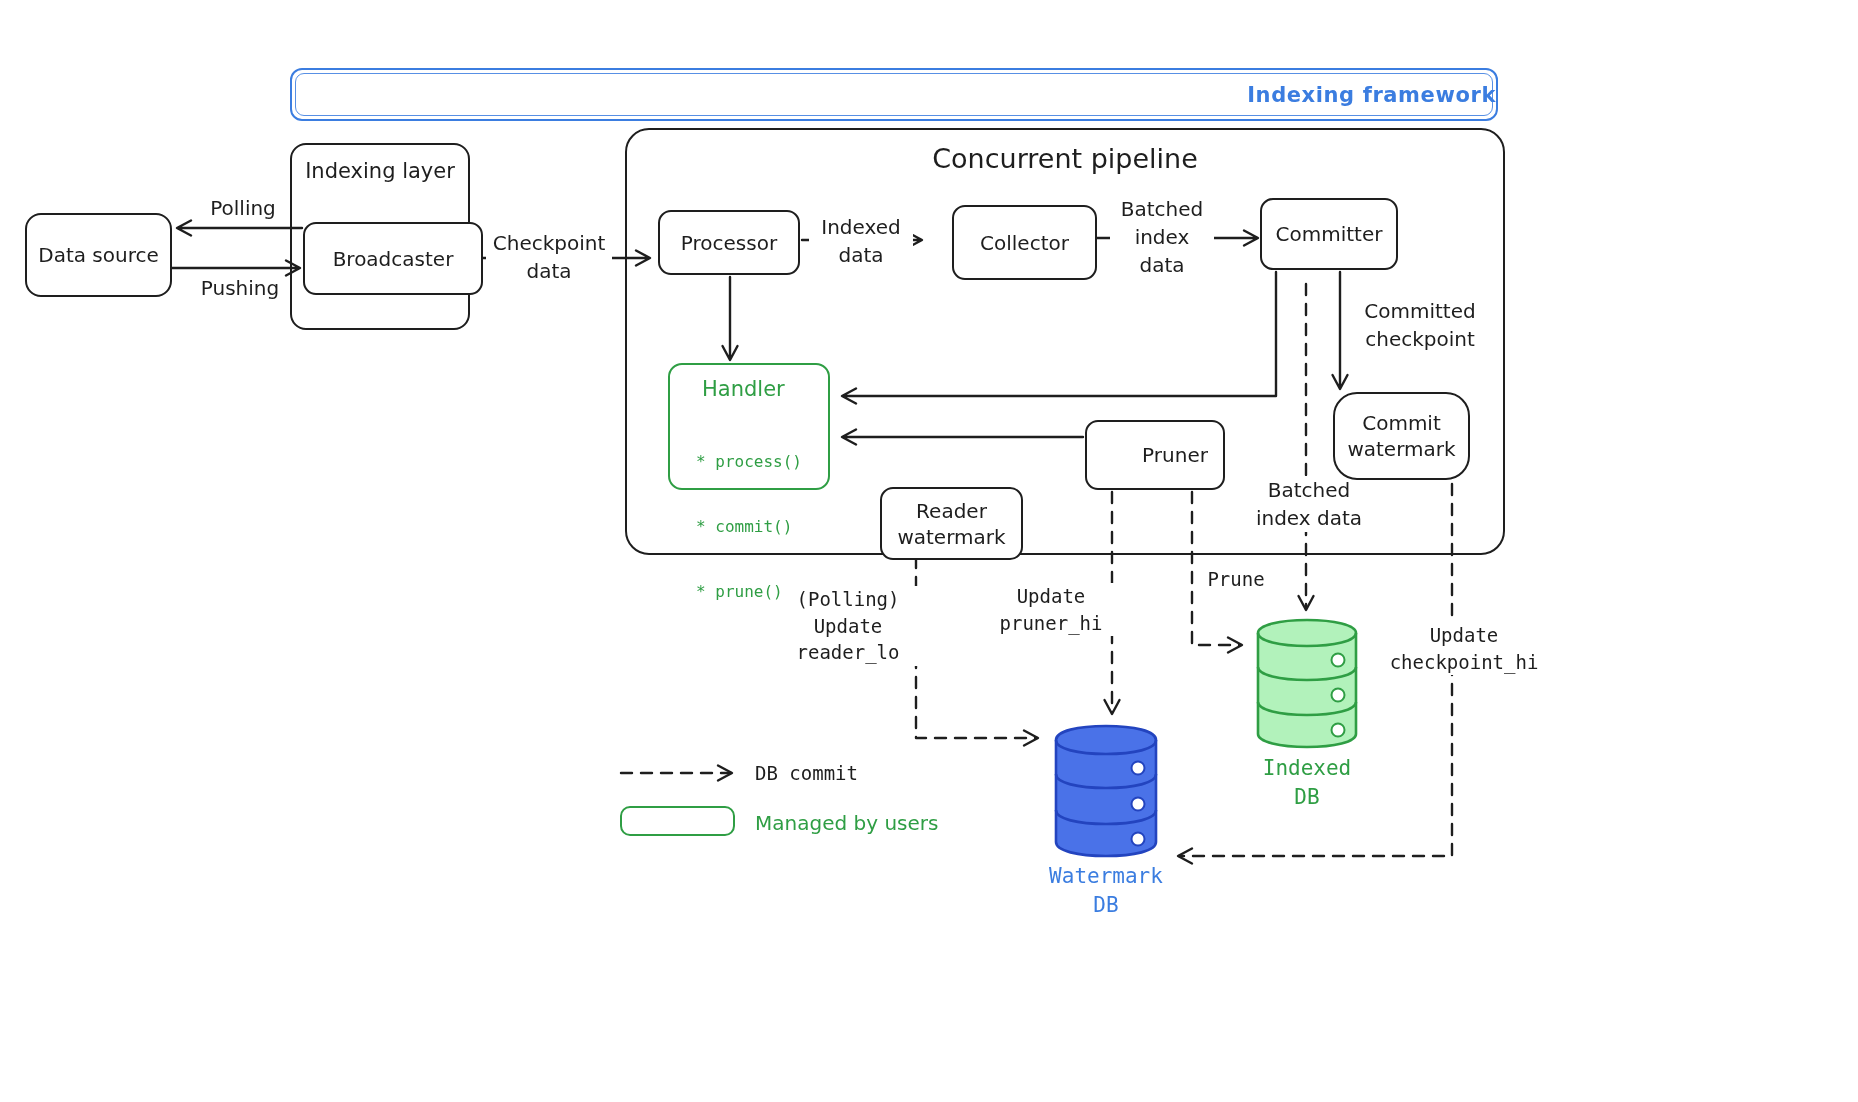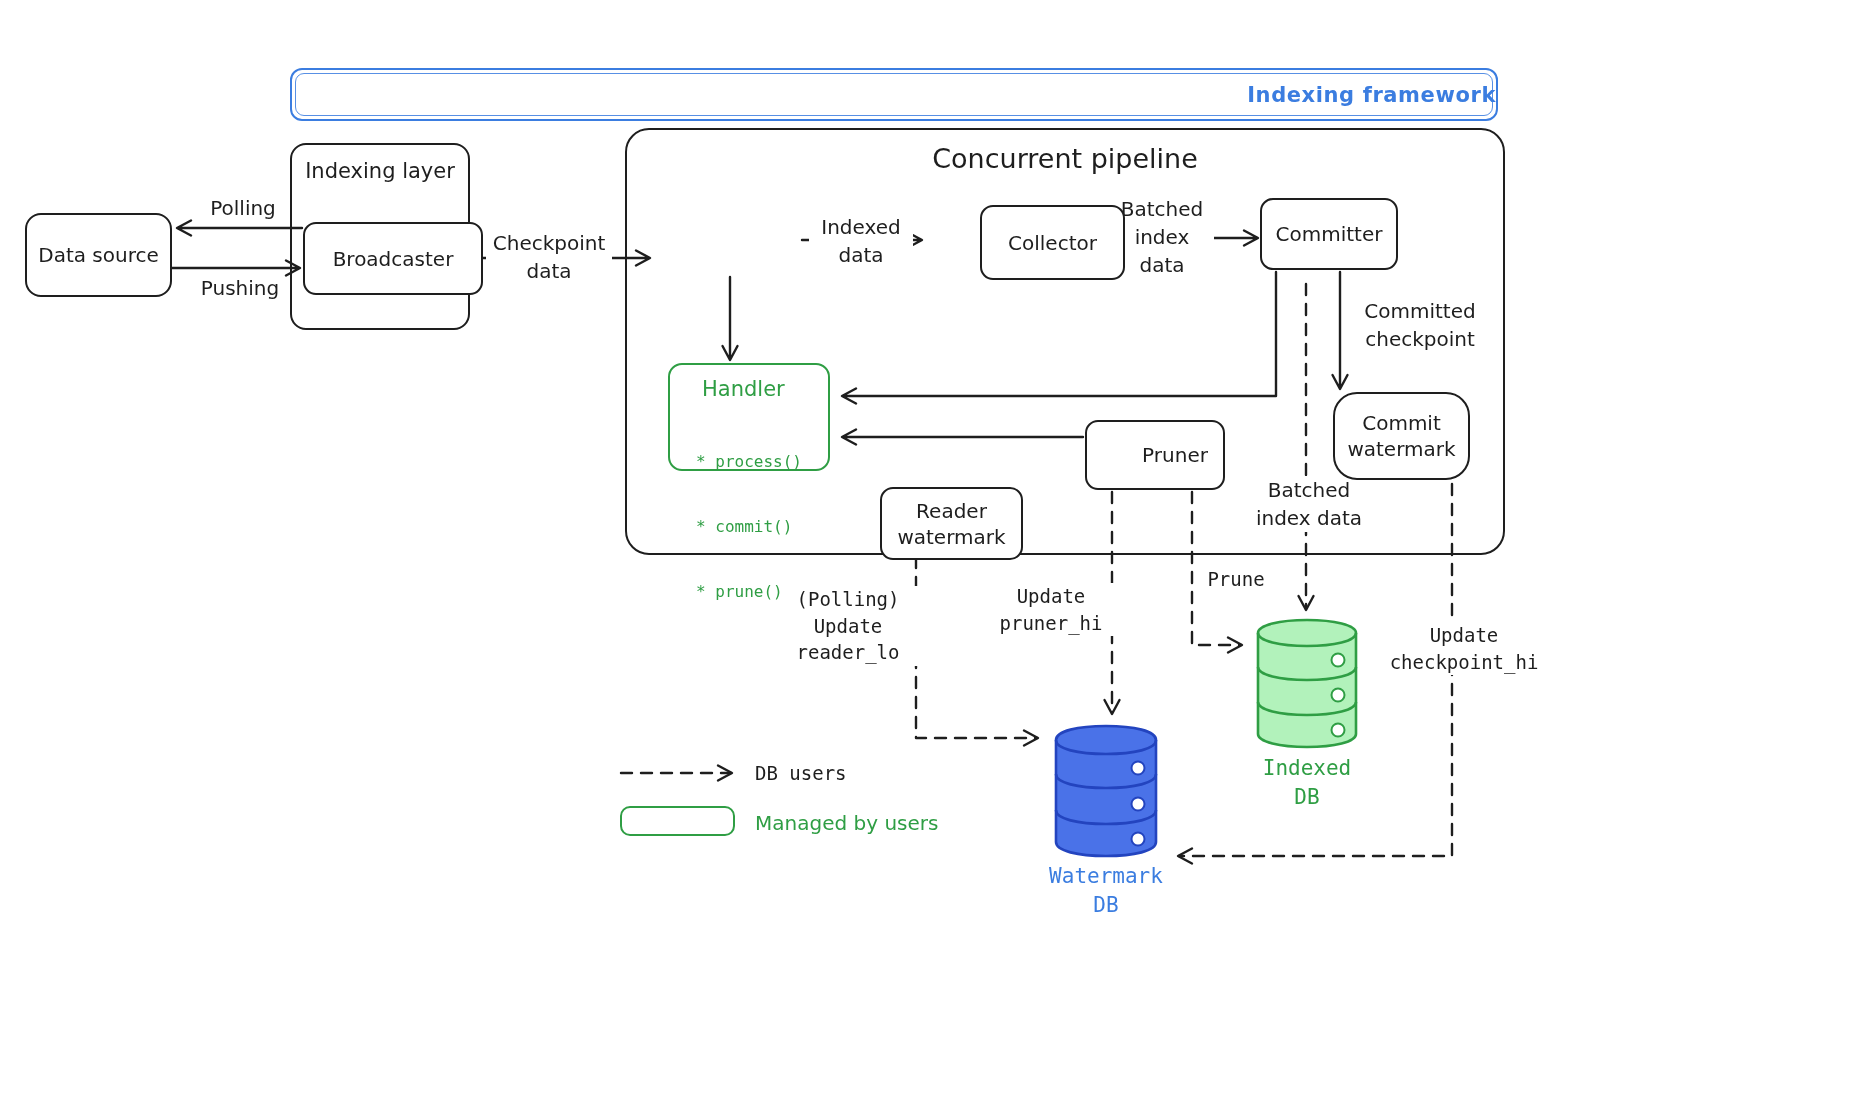--- a/index.html
+++ b/index.html
@@ -124,29 +124,30 @@
   <div class="lbl mono bg" style="left:968px; top:583px; width:166px;">Update
 pruner_hi</div>
   <div class="lbl mono" style="left:1198px; top:566px; width:76px;">Prune</div>
   <div class="lbl bg" style="left:1238px; top:476px; width:142px;">Batched
 index data</div>
   <div class="lbl mono bg" style="left:1378px; top:622px; width:172px;">Update
 checkpoint_hi</div>
 
   <div class="node" style="left:25px; top:213px; width:147px; height:84px; border-radius:16px;">Data source</div>
   <div class="node" style="left:303px; top:222px; width:180px; height:73px;">Broadcaster</div>
-  <div class="node" style="left:980px; top:205px; width:145px; height:75px;">Collector</div>
+  <div class="node" style="left:658px; top:210px; width:142px; height:65px;">Processor</div>
+  <div class="node" style="left:952px; top:205px; width:145px; height:75px;">Collector</div>
   <div class="node" style="left:1260px; top:198px; width:138px; height:72px;">Committer</div>
   <div class="node" style="left:1085px; top:420px; width:140px; height:70px;padding-left:40px;">Pruner</div>
   <div class="node" style="left:880px; top:487px; width:143px; height:73px;">Reader
 watermark</div>
   <div class="node" style="left:1333px; top:392px; width:137px; height:88px;border-radius:24px;">Commit
 watermark</div>
 
-  <div class="handler-box" style="left:668px; top:363px; width:162px; height:108px;">
+  <div class="handler-box" style="left:668px; top:363px; width:162px; height:127px;">
     <div class="handler-title">Handler</div>
     <div class="handler-method">* process()</div>
     <div class="handler-method">* commit()</div>
     <div class="handler-method">* prune()</div>
   </div>
 
   <div class="cyl" style="left:1050px; top:722px;">
     <svg width="112" height="138" viewBox="0 0 112 138">
       <path d="M6 18 C6 9 28 4 56 4 C84 4 106 9 106 18 L106 120 C106 129 84 134 56 134 C28 134 6 129 6 120 Z" style="fill:var(--blue_fill); stroke:var(--blue_stroke); stroke-width:2.6;"></path>
       <path d="M6 18 C6 27 28 32 56 32 C84 32 106 27 106 18" style="fill:none; stroke:var(--blue_stroke); stroke-width:2.6;"></path>
@@ -167,17 +168,17 @@
       <path d="M5 51 C5 59 27 64 54 64 C81 64 103 59 103 51" style="fill:none; stroke:var(--green); stroke-width:2.6;"></path>
       <path d="M5 86 C5 94 27 99 54 99 C81 99 103 94 103 86" style="fill:none; stroke:var(--green); stroke-width:2.6;"></path>
       <circle cx="85" cy="44" r="6.5" style="fill:#fff; stroke:var(--green); stroke-width:2;"></circle>
       <circle cx="85" cy="79" r="6.5" style="fill:#fff; stroke:var(--green); stroke-width:2;"></circle>
       <circle cx="85" cy="114" r="6.5" style="fill:#fff; stroke:var(--green); stroke-width:2;"></circle>
     </svg>
   </div>
   <div class="lbl mono green-text" style="left:1240px; top:754px; width:134px; font-size:21px;">Indexed
 DB</div>
 
-  <div class="lbl mono left" style="left:755px; top:760px; width:130px;">DB users</div>
+  <div class="lbl mono left" style="left:755px; top:760px; width:130px;">DB commit</div>
   <div class="legend-swatch" style="left:620px; top:806px; width:115px; height:30px;"></div>
   <div class="lbl left green-text" style="left:755px; top:809px; width:220px;">Managed by users</div>
 
 </div>
 
 </body></html>

